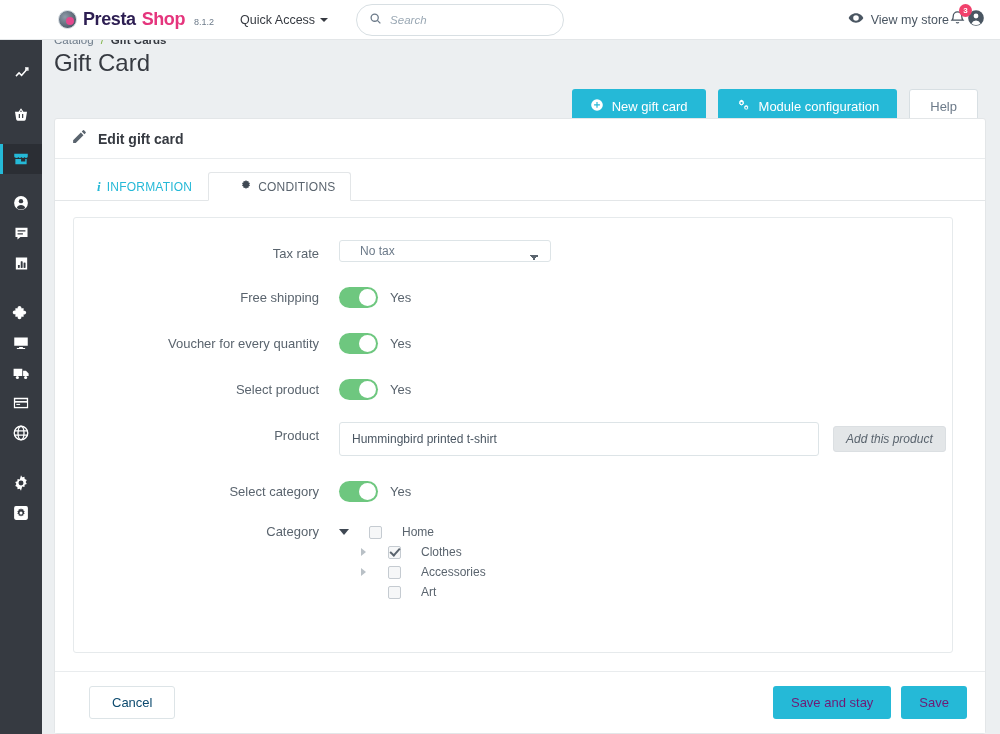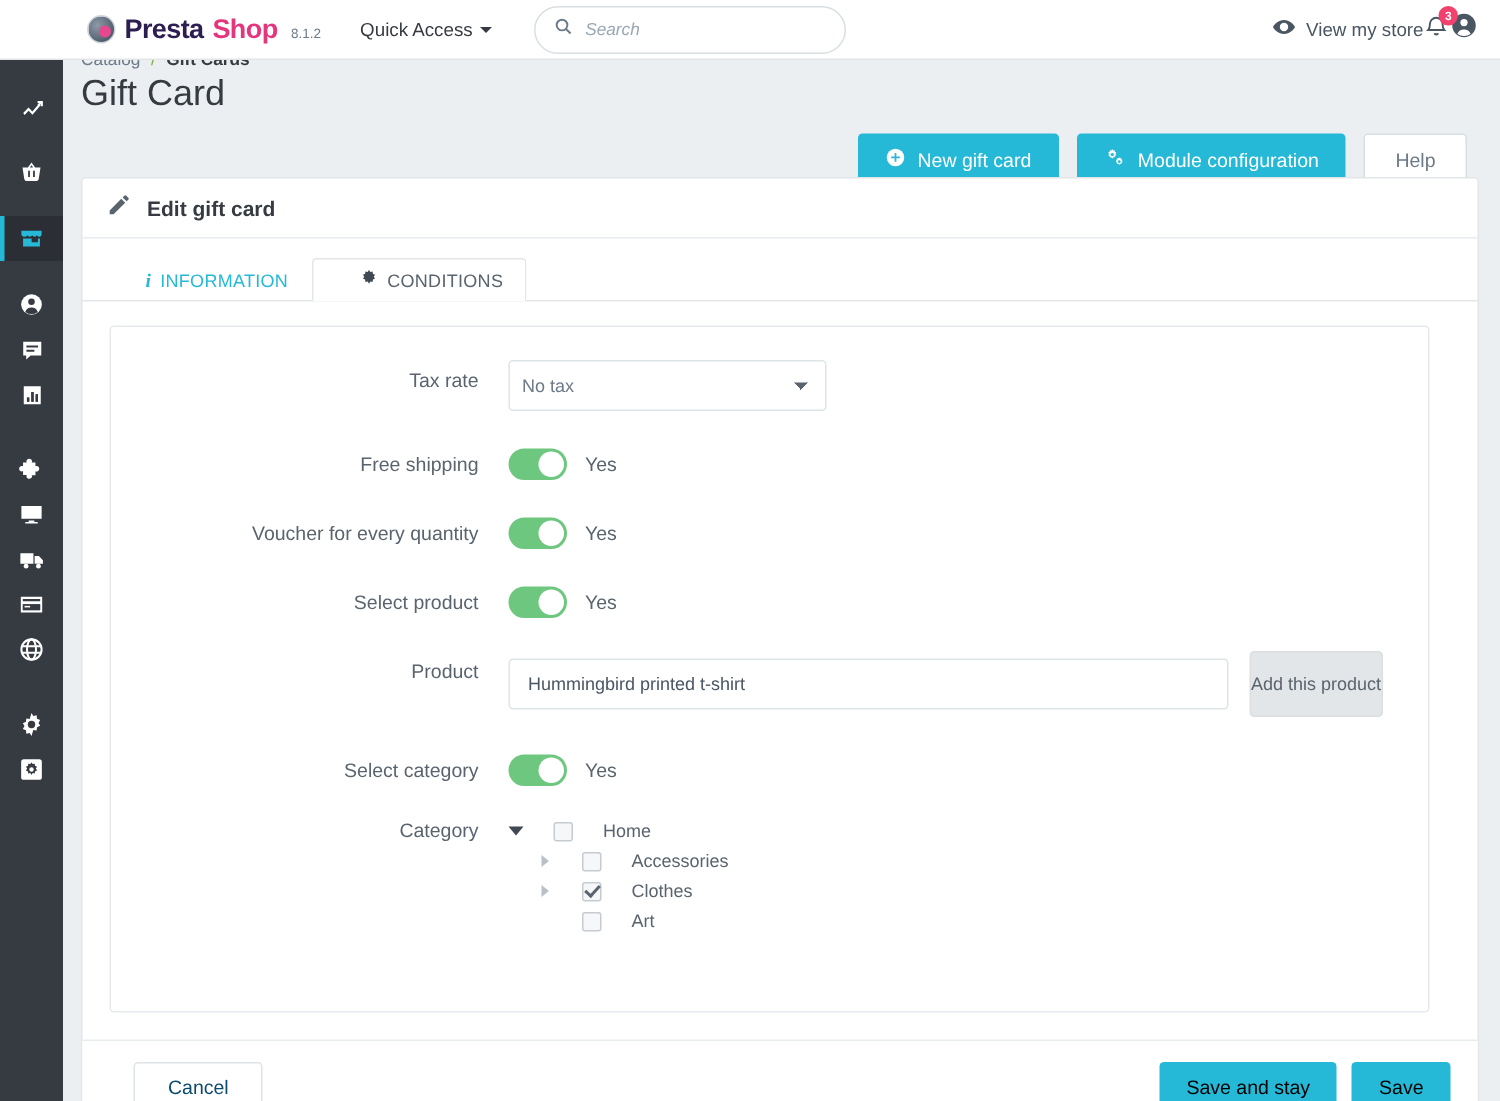--- a/index.html
+++ b/index.html
@@ -201,24 +201,24 @@
     margin-bottom: 22px;
   }
   .form-label {
     width: 265px; text-align: right;
     font-size: 13px; color: #5a646e;
     padding-top: 6px; padding-right: 20px;
     flex-shrink: 0;
   }
   .form-control { flex: 1; }
   select.tax-select {
-    width: 212px; height: 34px;
+    width: 212px; height: 22px;
     border: 1px solid #dde4e7; border-radius: 3px;
     font-size: 12px; color: #6c7a89;
-    padding: 0 8px;
+    padding: 0 20px;
     font-family: "Liberation Sans", sans-serif;
     background: #fff;
     -webkit-appearance: none; appearance: none;
     background-image: linear-gradient(45deg, transparent 50%, #5a646e 50%), linear-gradient(135deg, #5a646e 50%, transparent 50%);
     background-position: calc(100% - 16px) 14px, calc(100% - 11px) 14px;
     background-size: 5px 5px, 5px 5px;
     background-repeat: no-repeat;
     outline: none; cursor: pointer;
   }
   .toggle-wrap { display: flex; align-items: center; gap: 12px; padding-top: 3px; }
@@ -238,23 +238,23 @@
   input.product-input {
     width: 480px; height: 34px;
     border: 1px solid #dde4e7; border-radius: 3px;
     padding: 0 12px; font-size: 12px; color: #4a5662;
     font-family: "Liberation Sans", sans-serif;
     outline: none;
   }
   input.product-input::placeholder { color: #868f99; }
   .btn-grey {
     background: #e3e6e8; color: #5a646e;
-    height: 44px; padding: 0 0; font-size: 12px;
+    height: 26px; padding: 0 12px; font-size: 12px;
     border: 1px solid #dbdfe2; border-radius: 3px;
-    cursor: pointer; font-family: "Liberation Sans", sans-serif;
+    cursor: pointer; font-family: "Liberation Sans", sans-serif; font-style: italic;
   }
 
   
   .tree { padding-top: 4px; font-size: 12px; color: #5a646e; }
   .tree-node {
     display: flex; align-items: center;
     height: 20px; gap: 20px;
   }
   .tree-level-1 { padding-left: 0px; }
   .tree-level-2 { padding-left: 19px; }
@@ -302,21 +302,21 @@
     background: #fff;
   }
   .btn-cancel {
     background: #fff; color: #0c4a6e;
     border: 1px solid #dde4e7; border-radius: 3px;
     height: 33px; padding: 0 22px; font-size: 13px;
     cursor: pointer; font-family: "Liberation Sans", sans-serif; margin-left: 16px;
   }
   .footer-right { margin-left: auto; display: flex; gap: 10px; }
   .btn-save {
-    background: #25b9d7; color: #000000;
+    background: #25b9d7; color: #701a75;
     border: none; border-radius: 3px;
     height: 33px; padding: 0 18px; font-size: 13px;
     cursor: pointer; font-family: "Liberation Sans", sans-serif;
   }
 </style>
 </head>
 <body>
 
 <nav id="sidebar">
   <div class="nav-item tall">
@@ -622,30 +622,30 @@
                 <span class="tri-down"></span>
               </span>
             <span class="cb"></span>
             <span class="tree-label">Home</span>
           </div>
 
           <div class="tree-node tree-level-2">
             <span class="tri">
                 <span class="tri-right"></span>
               </span>
-            <span class="cb"></span>
-            <span class="tree-label">Accessories</span>
+            <span class="cb checked"></span>
+            <span class="tree-label">Clothes</span>
           </div>
 
           <div class="tree-node tree-level-2">
             <span class="tri">
                 <span class="tri-right"></span>
               </span>
-            <span class="cb checked"></span>
-            <span class="tree-label">Clothes</span>
+            <span class="cb"></span>
+            <span class="tree-label">Accessories</span>
           </div>
 
           <div class="tree-node tree-level-2">
             <span class="tri tri-none"></span>
             <span class="cb"></span>
             <span class="tree-label">Art</span>
           </div>
 
         </div>
       </div>

